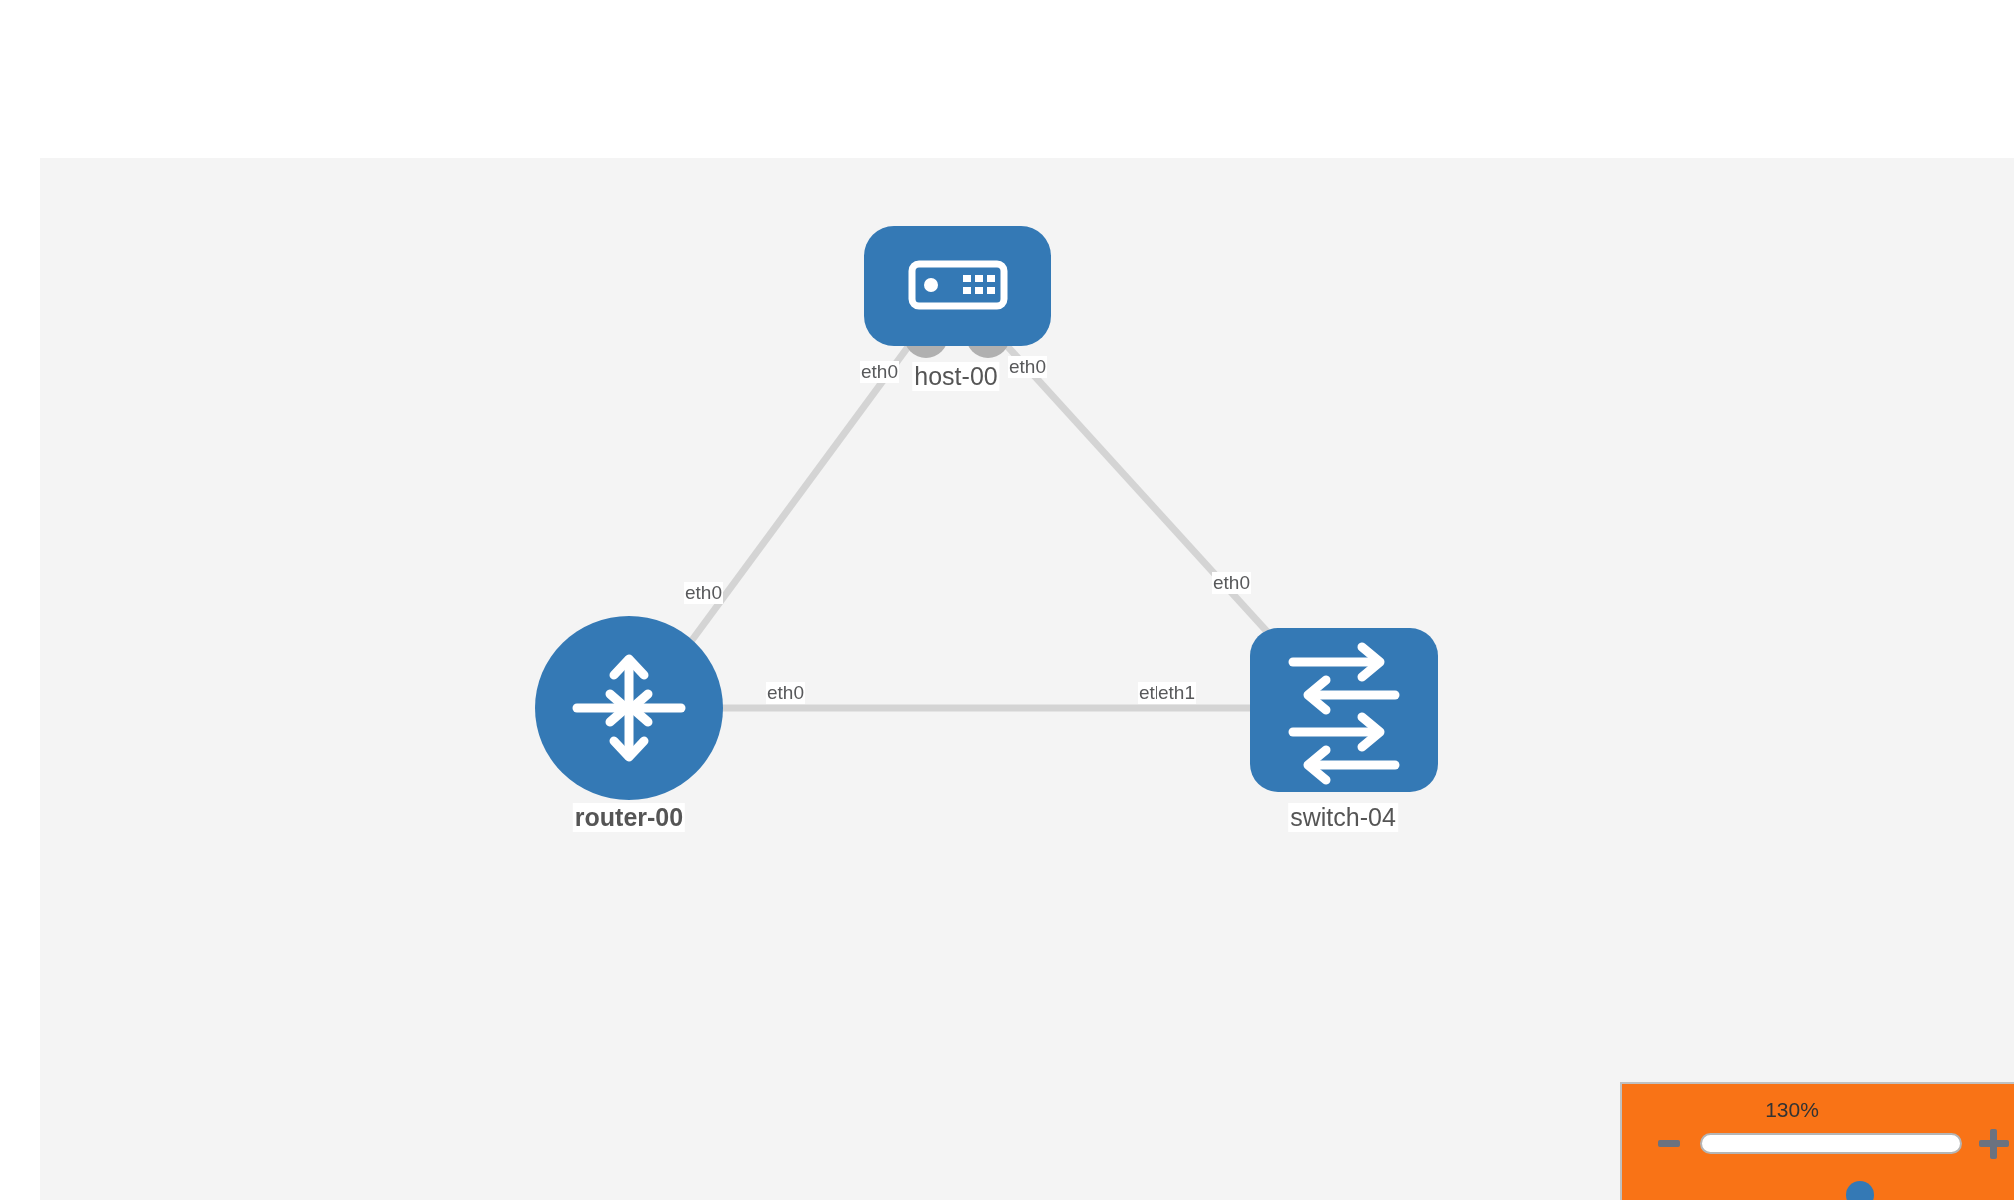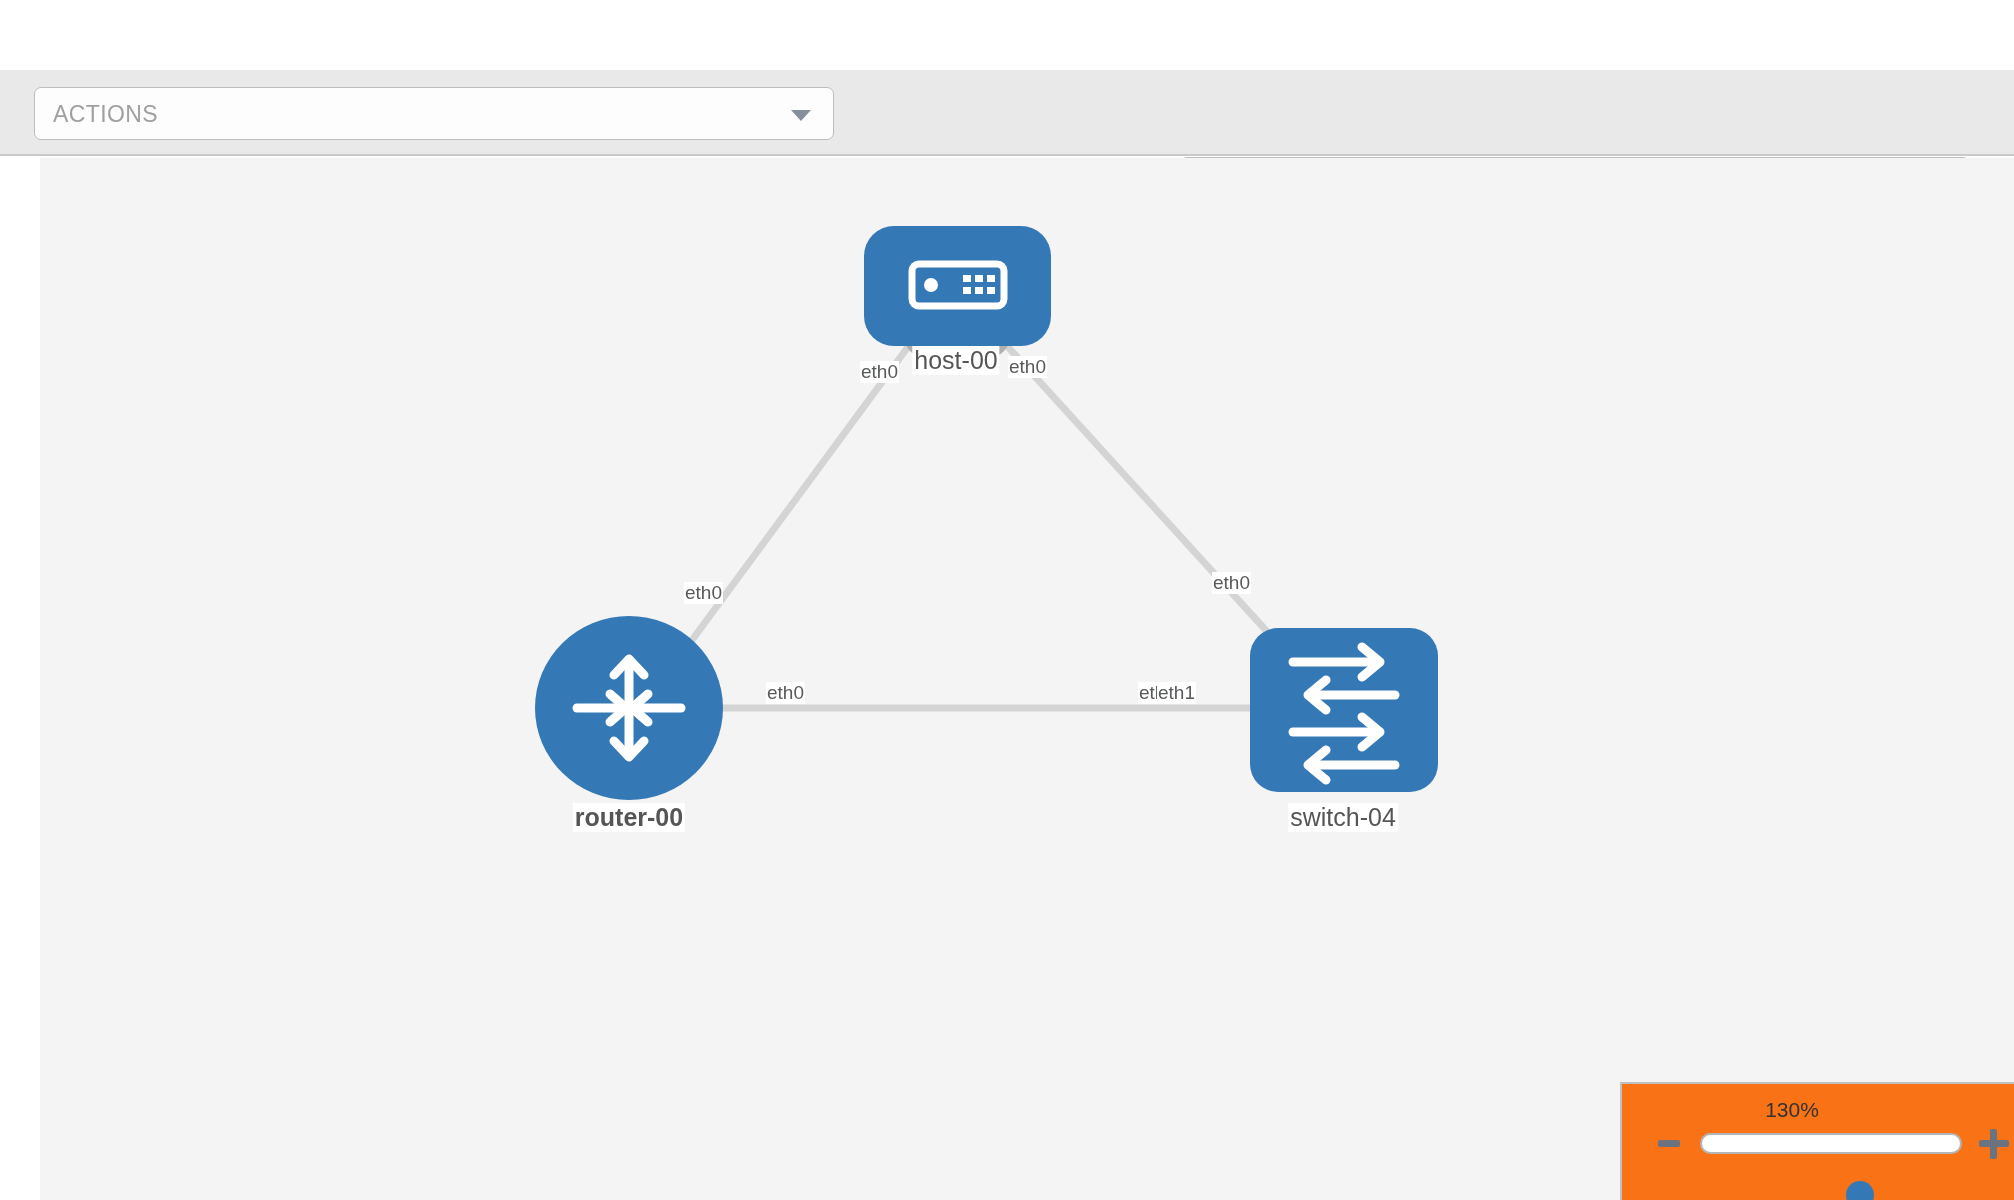--- a/index.html
+++ b/index.html
@@ -218,48 +218,20 @@
   }
   .zoom-plus::before { left: 0; top: 11px; width: 30px; height: 7px; }
   .zoom-plus::after  { left: 11px; top: 0; width: 7px; height: 30px; }
 </style>
 </head>
 <body>
 
 <div id="app">
 
 
-  <div class="toolbar">
-
-    <div class="actions-select">
-      <span class="actions-label">ACTIONS</span>
-      <span class="caret"></span>
-    </div>
-
-    <div class="tool-icon wrench">
-      <svg width="46" height="46" viewBox="0 0 46 46">
-        <path d="M33.5 8.5 a11 11 0 0 0 -13.9 13.4 L9.2 32.2 a3.6 3.6 0 0 0 0 5.1 l1.1 1.1 a3.6 3.6 0 0 0 5.1 0 L25.9 28 a11 11 0 0 0 13.4 -13.9 l-6.1 6.1 -5.8 -1.6 -1.6 -5.8 Z" fill="#7d858c"></path>
-      </svg>
-    </div>
-
-    <div class="tool-icon key">
-      <svg width="46" height="46" viewBox="0 0 46 46">
-        <circle cx="17" cy="17.5" r="9.5" fill="none" stroke="#7d858c" stroke-width="5"></circle>
-        <path d="M23.5 23 L38 37.5" stroke="#7d858c" stroke-width="5" stroke-linecap="round"></path>
-        <path d="M31 30.5 L36.5 25.5" stroke="#7d858c" stroke-width="4.5" stroke-linecap="round"></path>
-        <path d="M36 35.5 L40.5 31" stroke="#7d858c" stroke-width="4.5" stroke-linecap="round"></path>
-      </svg>
-    </div>
-
-    <div class="search-select">
-      <span class="search-label">SEARCH</span>
-      <span class="caret"></span>
-    </div>
-
-  </div>
 
   <div class="canvas">
 
     <svg width="2014" height="1042">
 
       <g>
         <line x1="876" y1="178" x2="630" y2="512" stroke="#d4d4d4" stroke-width="7"></line>
       </g>
       <g>
         <line x1="958" y1="178" x2="1262" y2="512" stroke="#d4d4d4" stroke-width="7"></line>
@@ -337,21 +309,21 @@
     </svg>
 
     <span class="iface-label" style="left:820px; top:203px;">eth0</span>
     <span class="iface-label" style="left:968px; top:198px;">eth0</span>
     <span class="iface-label" style="left:644px; top:424px;">eth0</span>
     <span class="iface-label" style="left:1172px; top:414px;">eth0</span>
     <span class="iface-label" style="left:726px; top:524px;">eth0</span>
     <span class="iface-label" style="left:1098px; top:524px;">eth0</span>
     <span class="iface-label" style="left:1117px; top:524px;">eth1</span>
 
-    <span class="node-label" style="left:916px; top:188px;">host-00</span>
+    <span class="node-label" style="left:916px; top:204px;">host-00</span>
     <span class="node-label" style="left:589px; top:645px;font-weight:bold;">router-00</span>
     <span class="node-label" style="left:1303px; top:645px;">switch-04</span>
 
   </div>
 
   <div class="zoom-panel">
     <div class="zoom-value">130%</div>
     <div class="zoom-minus"></div>
     <div class="zoom-track">
       <div class="zoom-handle"></div>

